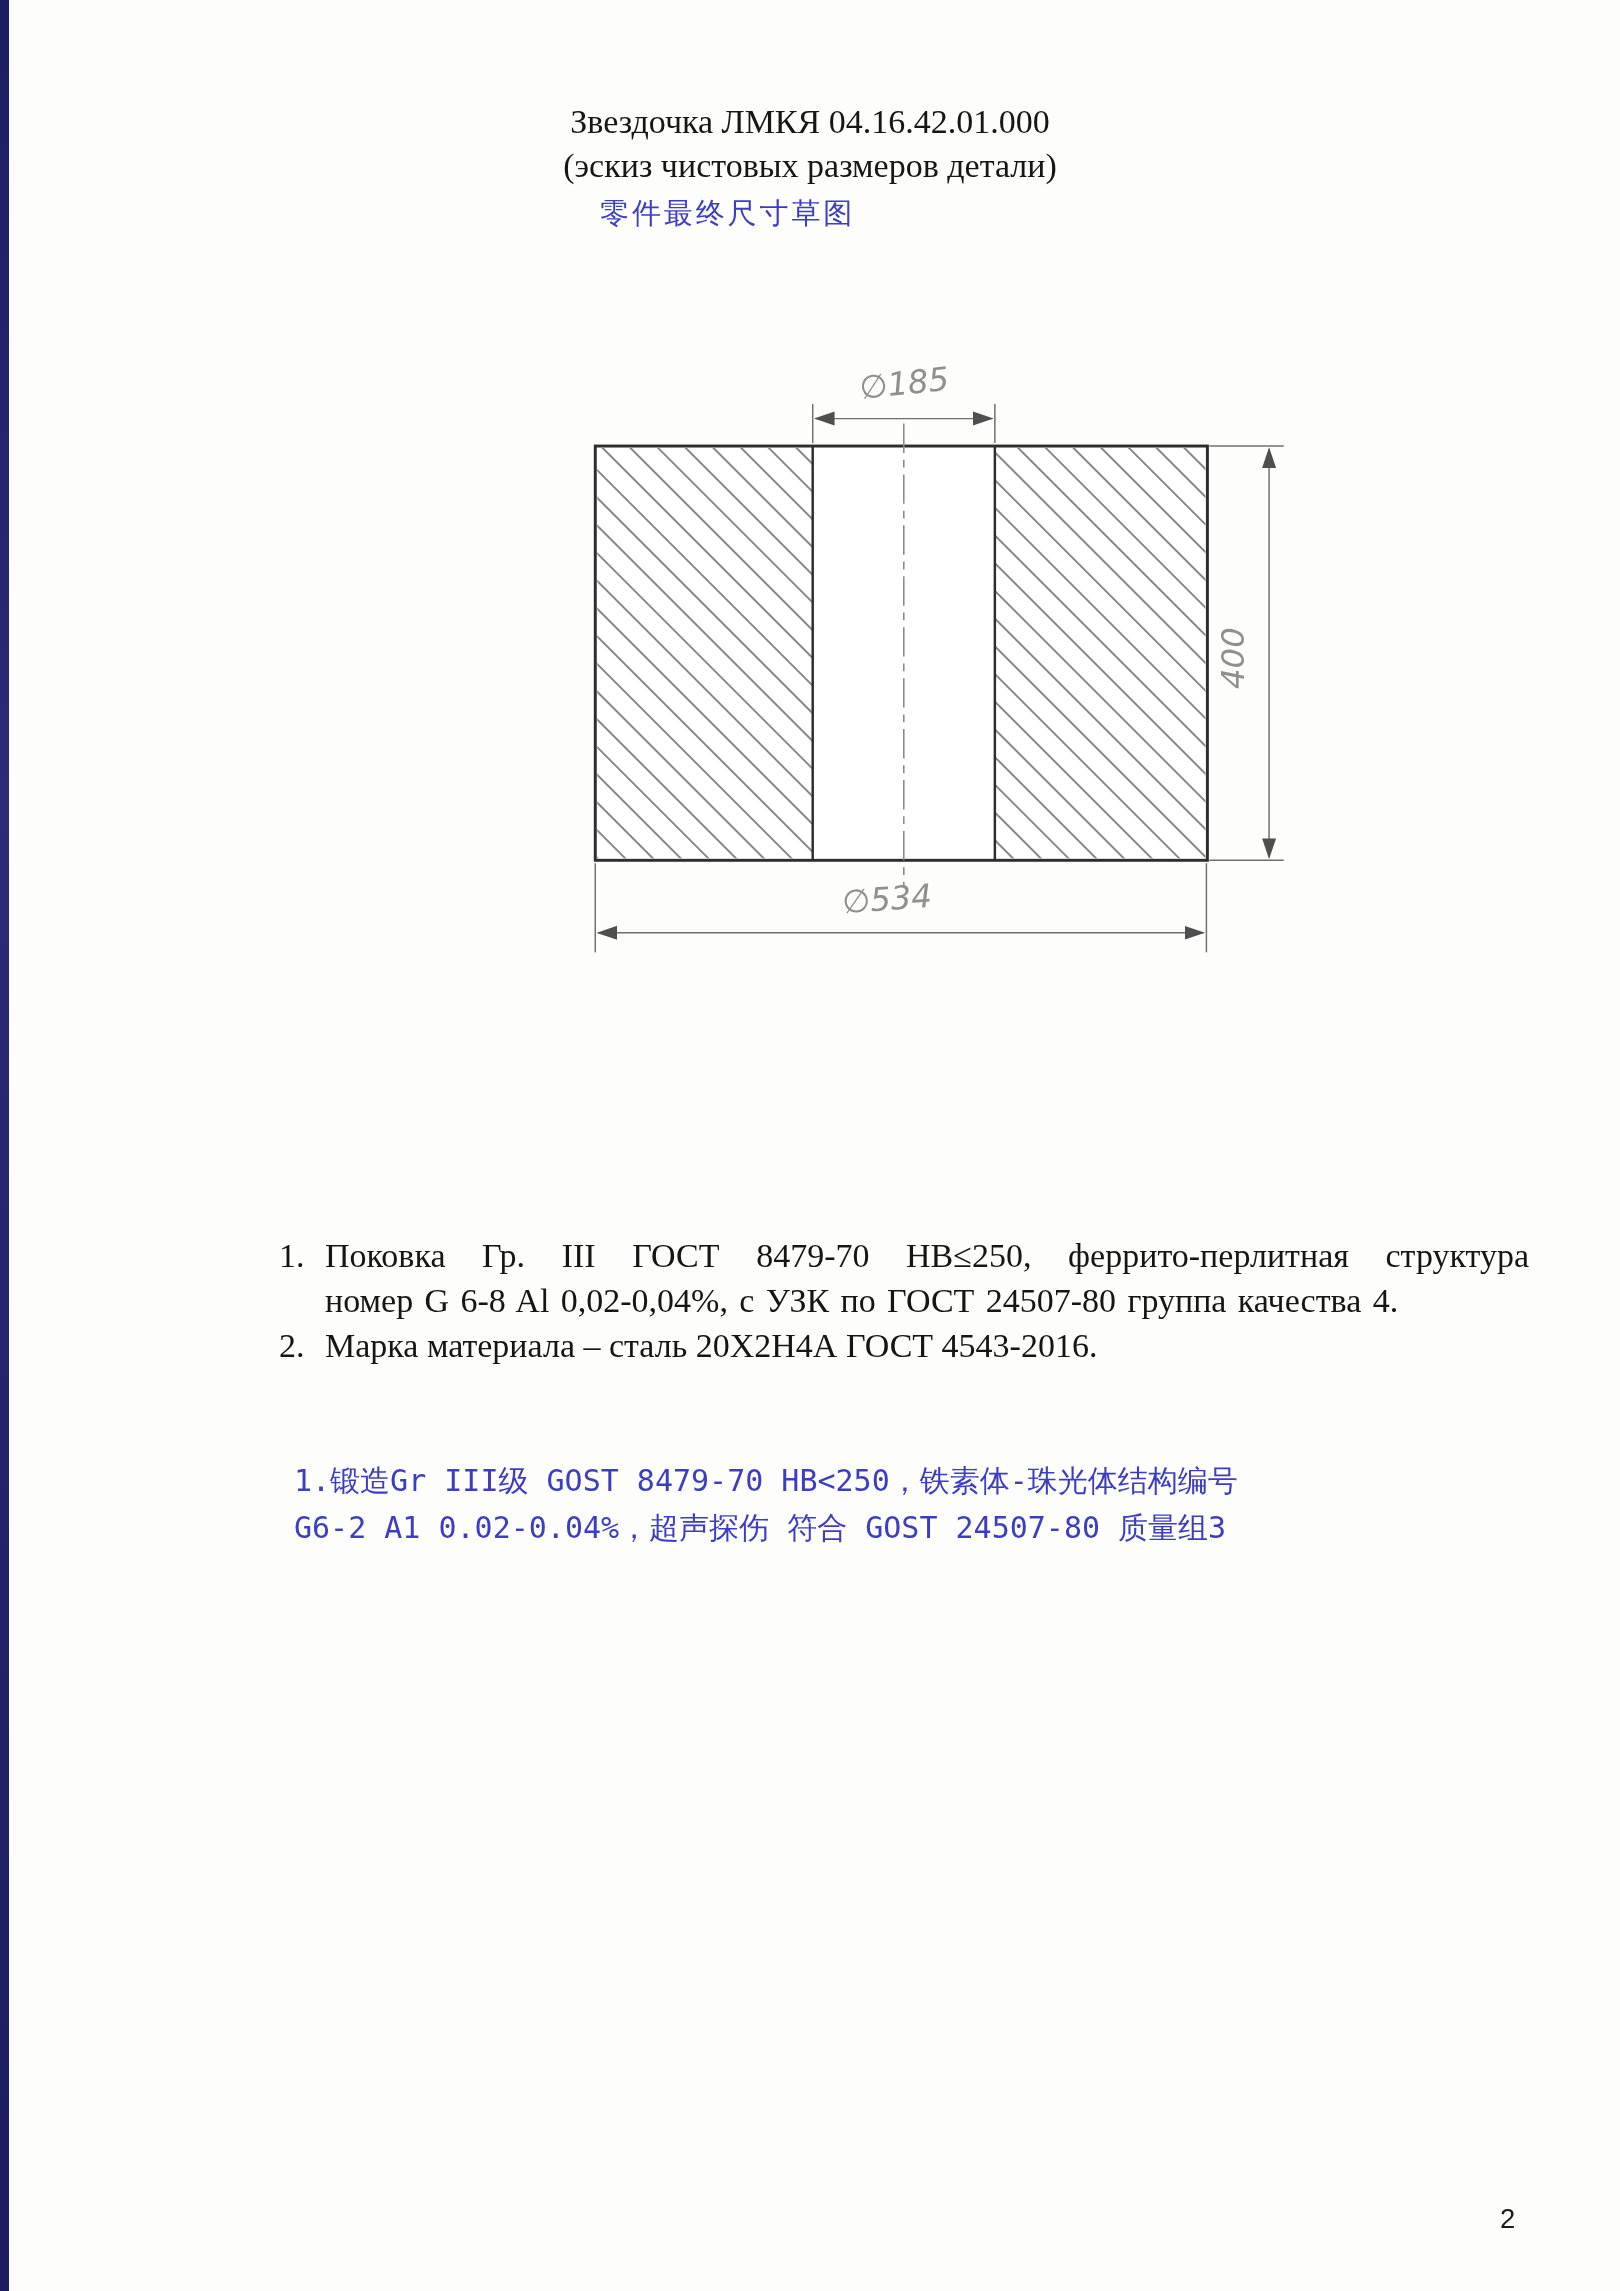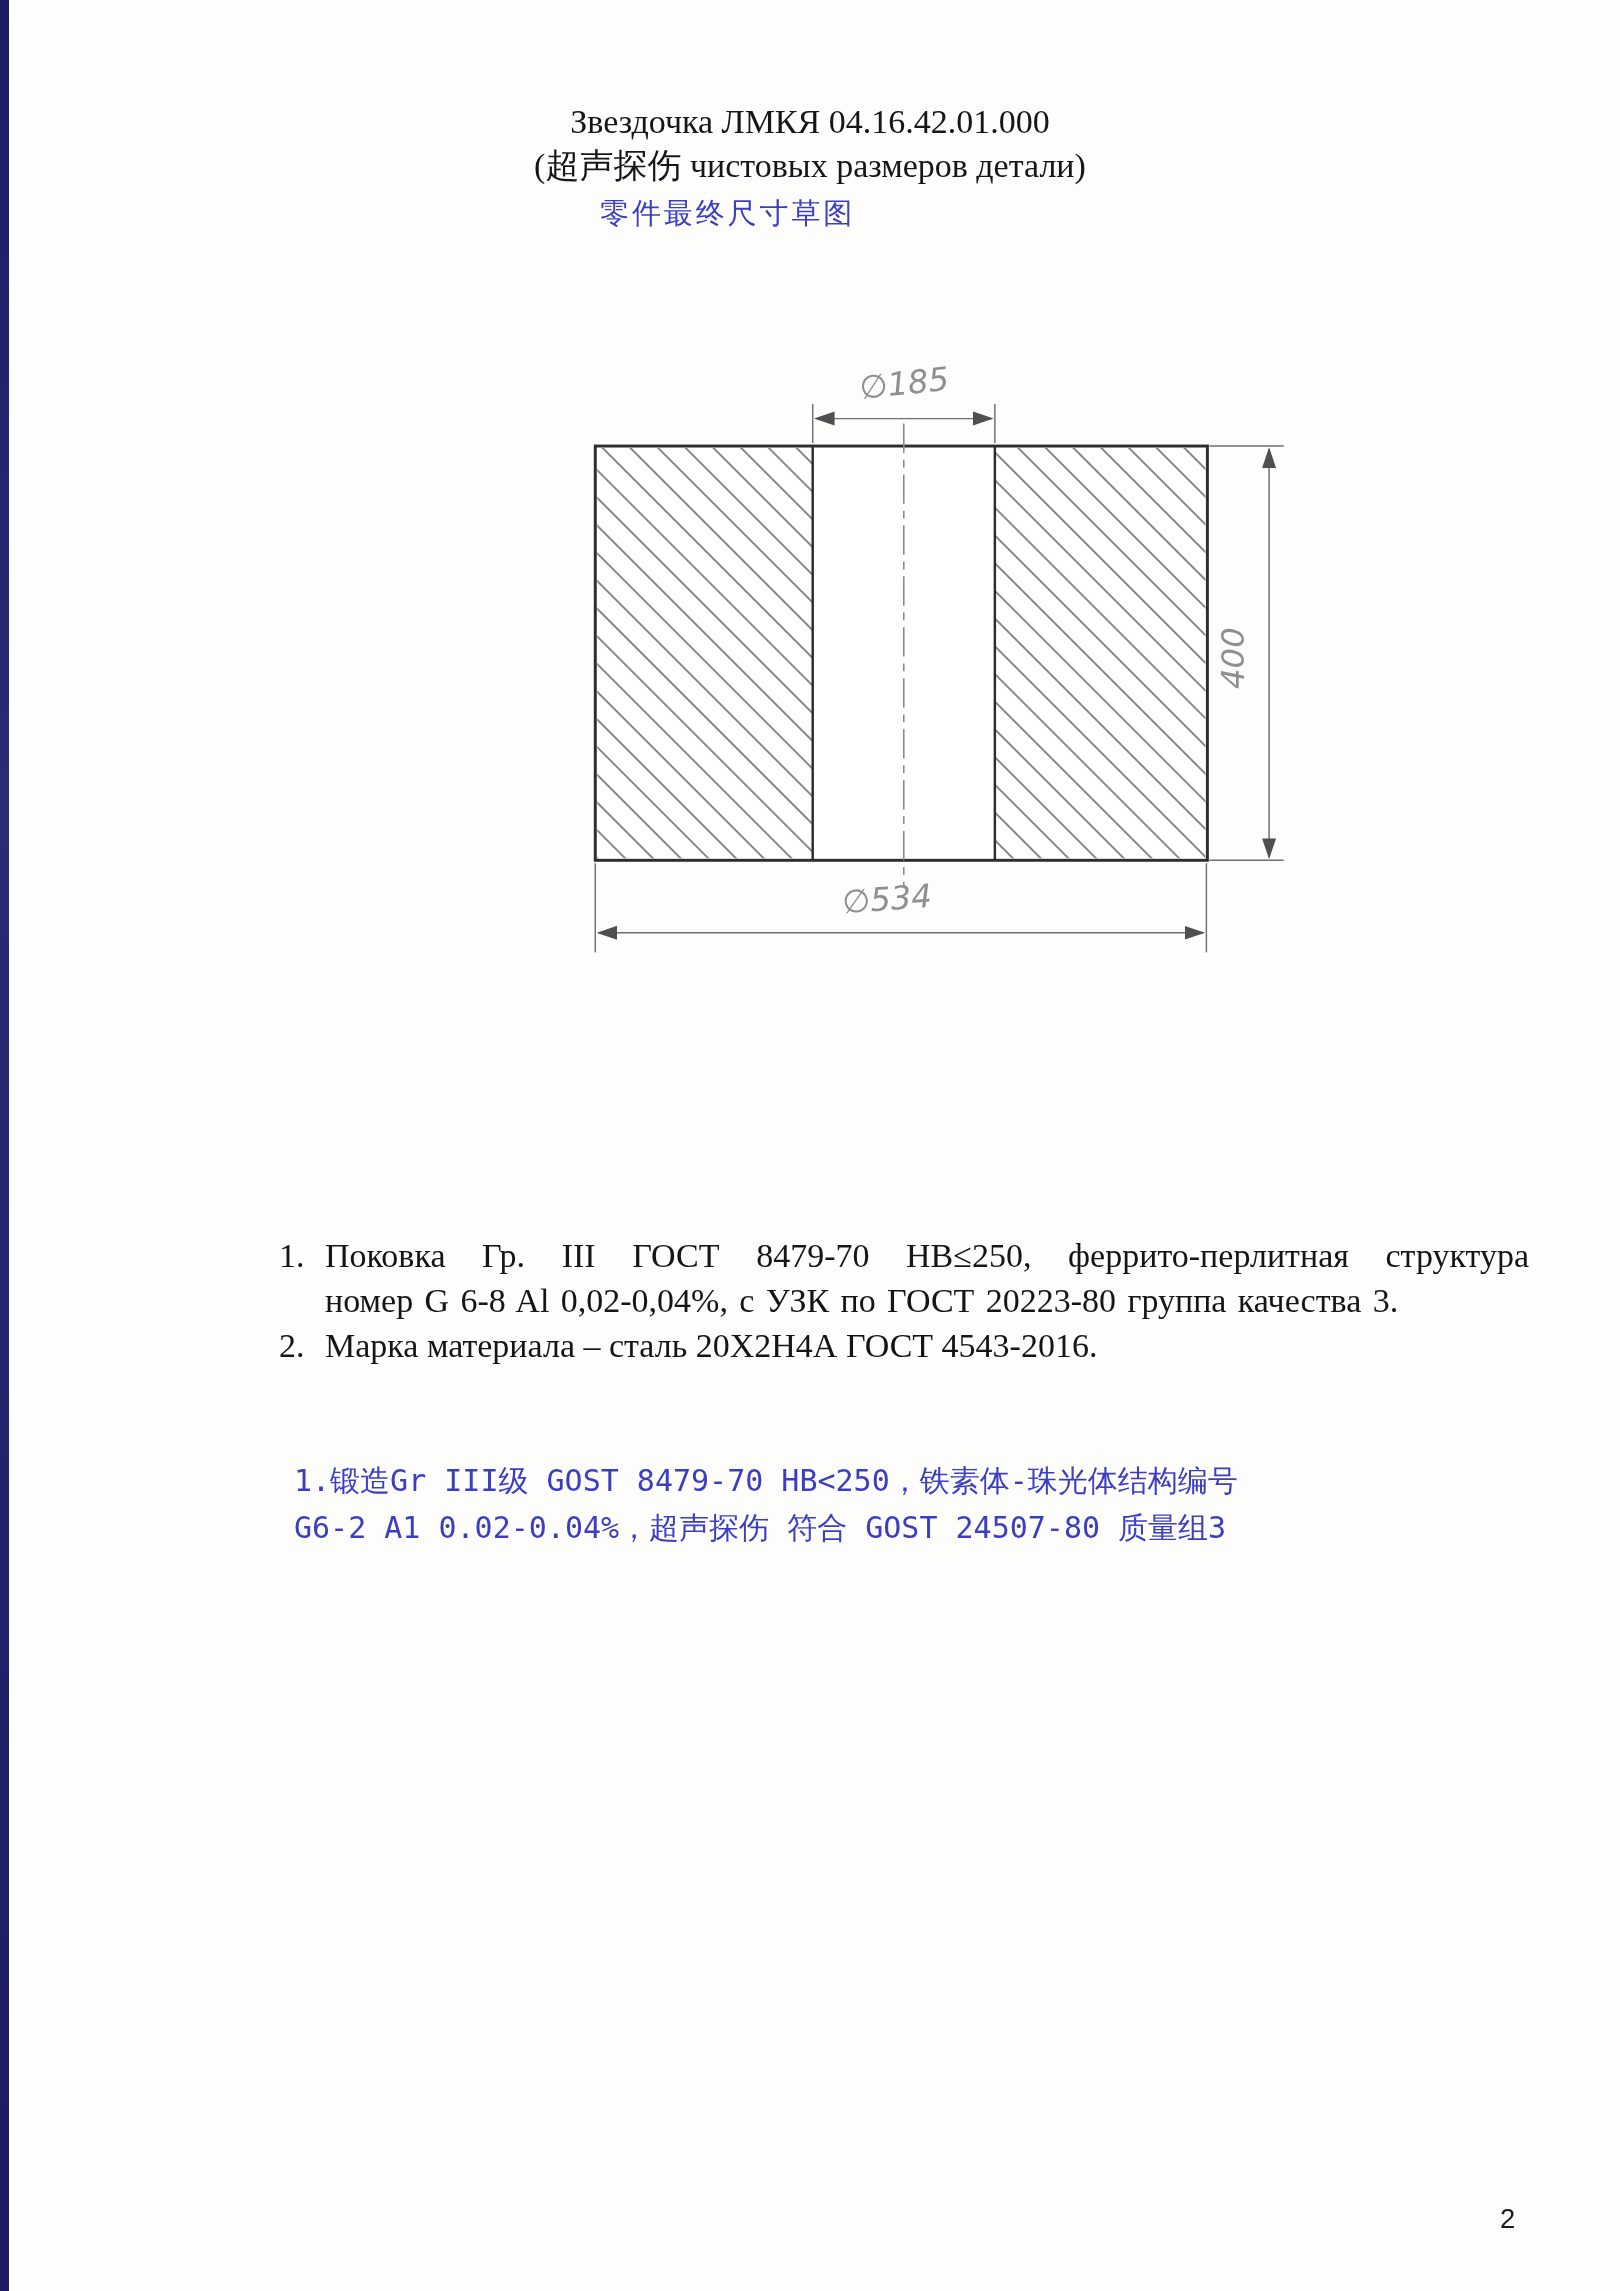--- a/index.html
+++ b/index.html
@@ -54,21 +54,21 @@
 </style>
 </head>
 <body>
 
 <div class="page">
 
   <div class="edge-bar"></div>
 
   <div class="title-block">
     <div>Звездочка ЛМКЯ 04.16.42.01.000</div>
-    <div>(超声探伤 чистовых размеров детали)</div>
+    <div>(эскиз чистовых размеров детали)</div>
   </div>
 
   <div class="title-zh">零件最终尺寸草图</div>
 
   <svg class="drawing" width="784" height="617" viewBox="0 0 800 630" xmlns="http://www.w3.org/2000/svg">
     <defs>
       <pattern id="hatch" patternUnits="userSpaceOnUse" width="20" height="20" patternTransform="rotate(-45)">
         <line x1="10" y1="-2" x2="10" y2="22" stroke="#686868" stroke-width="1.6"></line>
       </pattern>
       <marker id="arr" viewBox="0 0 10 10" refX="9.2" refY="5" markerWidth="14" markerHeight="14" orient="auto-start-reverse">
@@ -106,21 +106,21 @@
       <line x1="50" y1="592" x2="668" y2="592" marker-start="url(#arr)" marker-end="url(#arr)"></line>
     </g>
     <text class="dim-text" x="300" y="572" transform="rotate(-4 300 572)">∅534</text>
   </svg>
 
   <div class="notes-ru">
     <div class="ru-line ru-justify">
       <span class="num">1.</span>
       <span>Поковка Гр. III ГОСТ 8479-70 НВ≤250, феррито-перлитная структура</span>
     </div>
-    <div class="ru-line ru-cont">номер G 6-8 Al 0,02-0,04%, с УЗК по ГОСТ 20223-80 группа качества 3.</div>
+    <div class="ru-line ru-cont">номер G 6-8 Al 0,02-0,04%, с УЗК по ГОСТ 24507-80 группа качества 4.</div>
     <div class="ru-line">
       <span class="num">2.</span>
       <span>Марка материала – сталь 20Х2Н4А ГОСТ 4543-2016.</span>
     </div>
   </div>
 
   <div class="notes-zh">
     <div>1.锻造Gr III级 GOST 8479-70 HB&lt;250，铁素体-珠光体结构编号</div>
     <div>G6-2 A1 0.02-0.04%，超声探伤 符合 GOST 24507-80 质量组3</div>
   </div>

